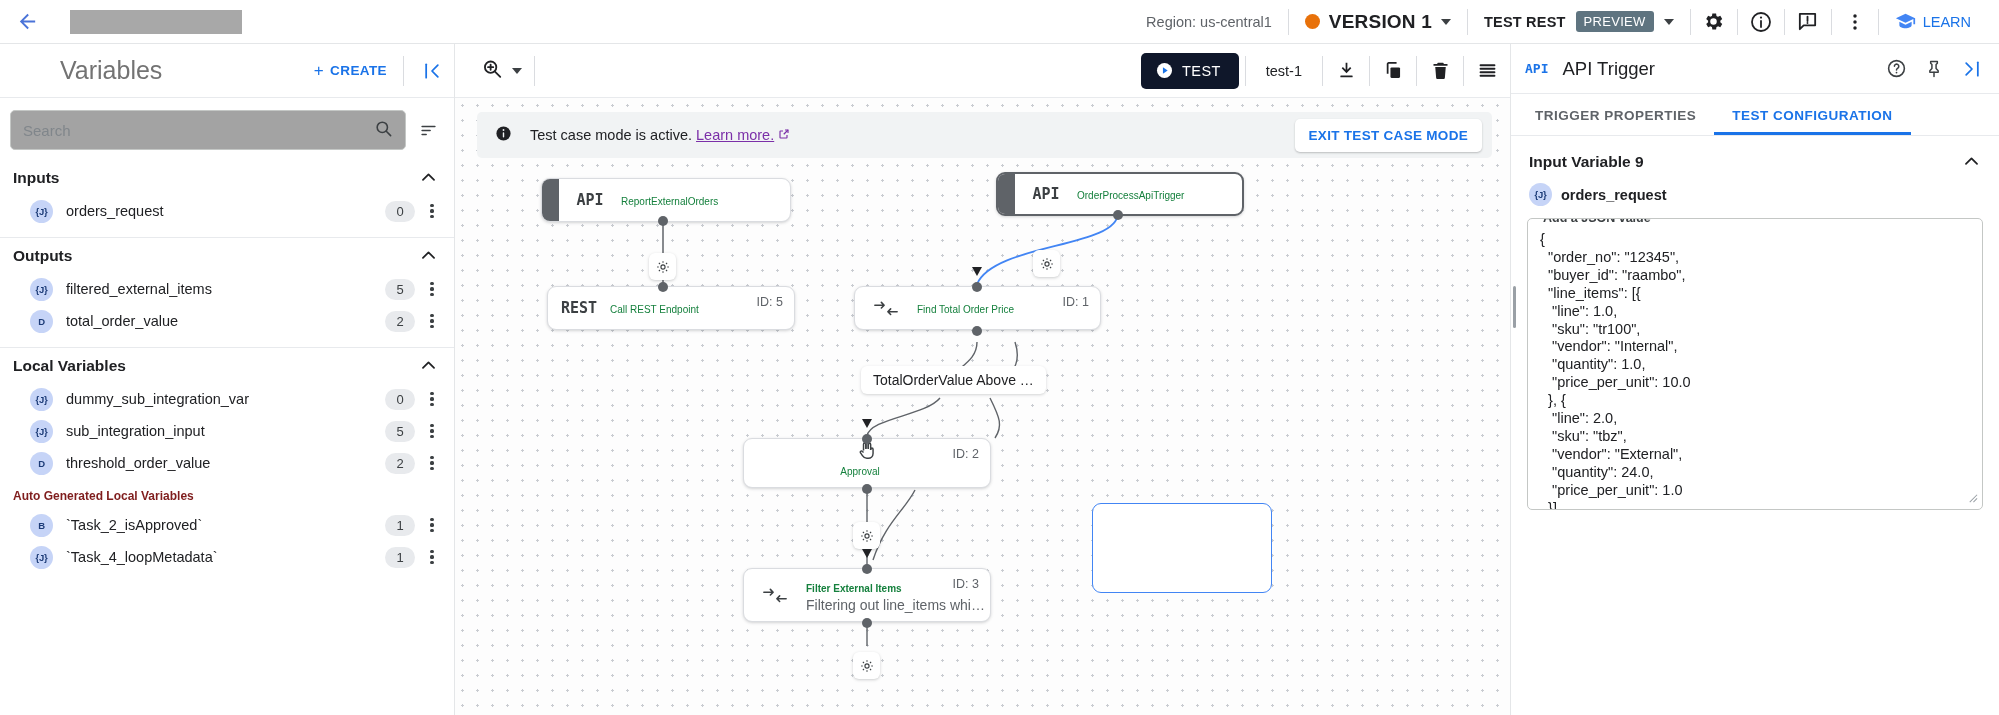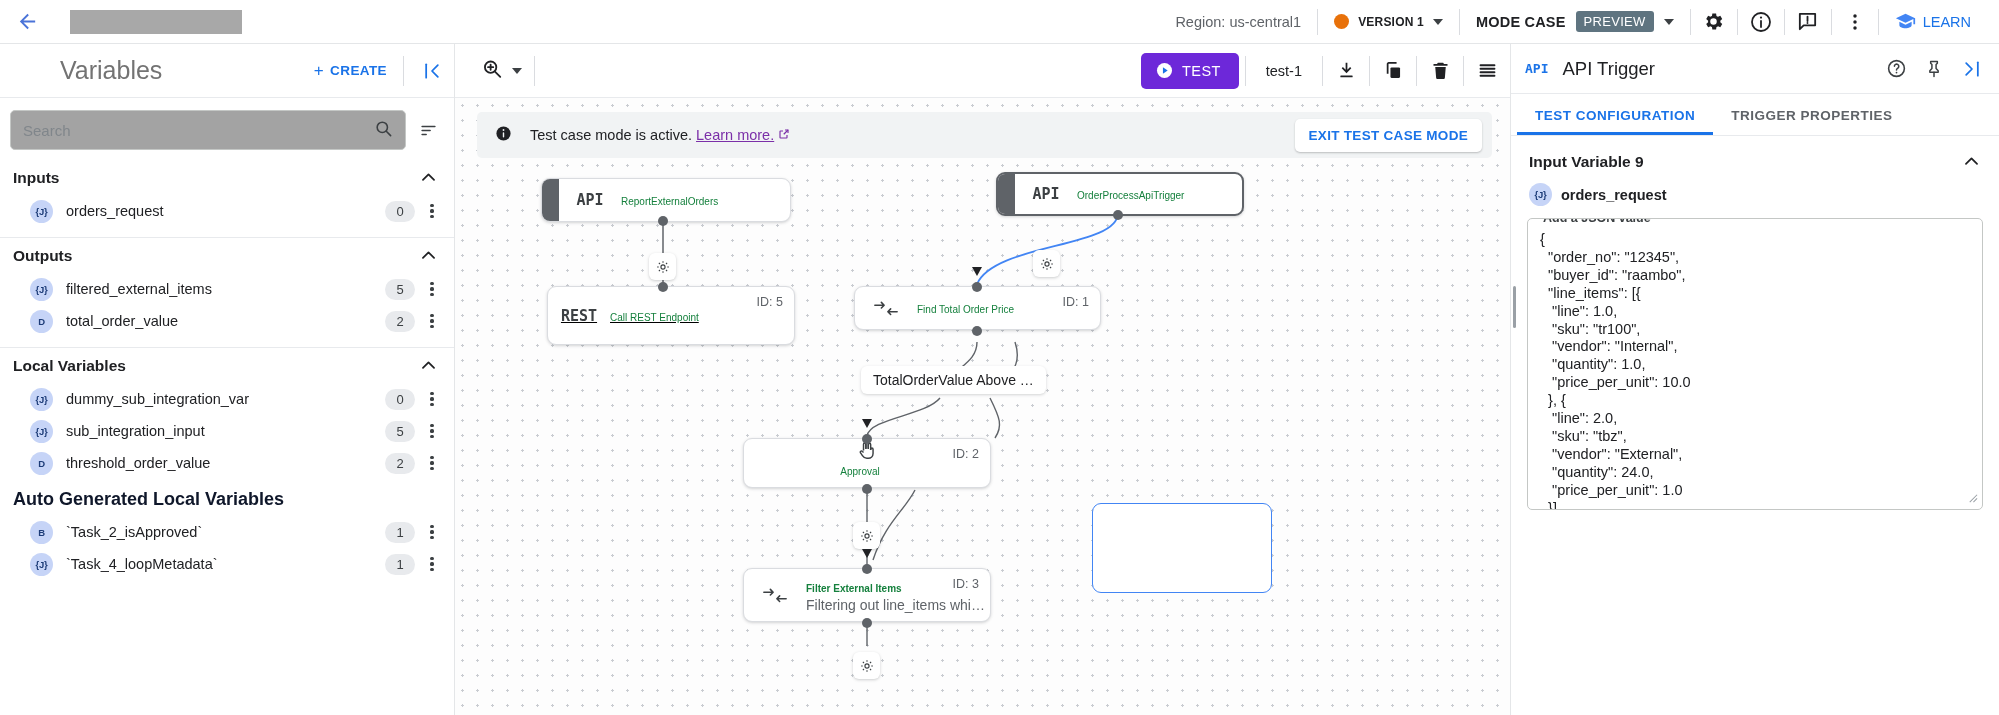--- a/index.html
+++ b/index.html
@@ -25,21 +25,21 @@
   }
   .topbar-spacer { flex: 1 1 auto; }
   .region-text {
     font-size: 14.5px; color: #5f6368; padding: 0 16px; white-space: nowrap;
   }
   .tb-divider { width: 1px; height: 26px; background: #dadce0; flex: 0 0 auto; }
   .version-chip {
     display: flex; align-items: center; gap: 9px; padding: 0 16px; cursor: pointer; white-space: nowrap;
   }
   .version-dot { width: 15px; height: 15px; border-radius: 50%; background: #e8710a; flex: 0 0 auto; }
-  .version-label { font-size: 12px; font-weight: bold; color: #202124; letter-spacing: .2px; }
+  .version-label { font-size: 19px; font-weight: bold; color: #202124; letter-spacing: .2px; }
   .caret {
     width: 0; height: 0; border-left: 5px solid transparent; border-right: 5px solid transparent;
     border-top: 6px solid #3c4043; flex: 0 0 auto;
   }
   .testcase-chip {
     display: flex; align-items: center; gap: 10px; padding: 0 16px; cursor: pointer; white-space: nowrap;
   }
   .testcase-label { font-size: 14.5px; font-weight: bold; color: #202124; letter-spacing: .2px; }
   .preview-badge {
     background: #5f7480; color: #fff; font-size: 13px; font-weight: normal;
@@ -89,21 +89,21 @@
   }
   .search-input::placeholder { color: #80868b; }
   .sort-icon { width: 28px; display: flex; align-items: center; justify-content: center; cursor: pointer; }
 
   .section-head {
     display: flex; align-items: center; padding: 8px 16px 8px 13px; cursor: pointer;
   }
   .section-title { font-size: 15.5px; font-weight: bold; color: #202124; flex: 1 1 auto; }
   .chev-up { color: #202124; display: flex; align-items: center; }
   .section-sub {
-    font-size: 18px; font-weight: bold; color: #0f172a; padding: 10px 16px 6px 13px;
+    font-size: 12px; font-weight: bold; color: #7f1d1d; padding: 10px 16px 6px 13px;
   }
   .var-row {
     display: flex; align-items: center; height: 32px; padding: 0 9px 0 30px; cursor: pointer;
   }
   .type-badge {
     width: 23px; height: 23px; border-radius: 50%; background: #c6d4f7; color: #1d3c78;
     font-size: 9.5px; display: flex; align-items: center; justify-content: center;
     flex: 0 0 auto; font-weight: bold; letter-spacing: -.3px;
   }
   .var-name {
@@ -125,21 +125,21 @@
   
   .center { flex: 1 1 auto; display: flex; flex-direction: column; min-width: 0; background: #fff; }
   .canvas-toolbar {
     height: 54px; min-height: 54px; display: flex; align-items: center;
     border-bottom: 1px solid #e8eaed; padding-left: 14px;
   }
   .zoom-ctl { display: flex; align-items: center; gap: 9px; padding: 0 12px; cursor: pointer; }
   .ct-divider { width: 1px; height: 30px; background: #dadce0; }
   .ct-spacer { flex: 1 1 auto; }
   .test-btn {
-    background: #6d28d9; color: #fff; border-radius: 5px; height: 36px; display: flex;
+    background: #0f172a; color: #fff; border-radius: 5px; height: 36px; display: flex;
     align-items: center; gap: 8px; padding: 0 18px 0 14px; font-size: 14.5px; font-weight: 500;
     letter-spacing: .4px; cursor: pointer; margin-right: 6px;
   }
   .testname { font-size: 14.5px; color: #202124; padding: 0 20px; white-space: nowrap; }
 
   .canvas {
     flex: 1 1 auto; position: relative; overflow: hidden;
     background-color: #fdfdfd;
     background-image: radial-gradient(#c9ccd1 1.05px, transparent 1.05px);
     background-size: 15px 15px;
@@ -250,21 +250,21 @@
     <div class="topbar-spacer"></div>
     <div class="region-text">Region: us-central1</div>
     <div class="tb-divider"></div>
     <div class="version-chip">
       <span class="version-dot"></span>
       <span class="version-label">VERSION 1</span>
       <span class="caret"></span>
     </div>
     <div class="tb-divider"></div>
     <div class="testcase-chip">
-      <span class="testcase-label">MODE CASE</span>
+      <span class="testcase-label">TEST REST</span>
       <span class="preview-badge">PREVIEW</span>
       <span class="caret"></span>
     </div>
     <div class="tb-divider"></div>
     <div class="icon-btn">
       <svg width="23" height="23" viewBox="0 0 24 24" fill="currentColor">
           <path d="M19.1 12.9a7.6 7.6 0 000-1.8l2-1.6-2-3.4-2.4 1a7 7 0 00-1.6-.9l-.4-2.5h-3.9l-.4 2.5c-.6.2-1.1.5-1.6.9l-2.4-1-2 3.4 2 1.6a7.6 7.6 0 000 1.8l-2 1.6 2 3.4 2.4-1c.5.4 1 .7 1.6.9l.4 2.5h3.9l.4-2.5c.6-.2 1.1-.5 1.6-.9l2.4 1 2-3.4zM12 15.4A3.4 3.4 0 1112 8.6a3.4 3.4 0 010 6.8z"></path>
         </svg>
     </div>
     <div class="tb-divider"></div>
@@ -566,21 +566,21 @@
           </span>
         </div>
         <div class="dot-port" style="left:658px; top:112px;"></div>
         <div class="gear-chip" style="left:578px; top:152px;">
           <svg width="16" height="16" viewBox="0 0 24 24" fill="none" stroke="#3c4043" stroke-width="1.7">
               <circle cx="12" cy="12" r="3.1"></circle>
               <path d="M12 3.2v2.4M12 18.4v2.4M3.2 12h2.4M18.4 12h2.4M5.8 5.8l1.7 1.7M16.5 16.5l1.7 1.7M18.2 5.8l-1.7 1.7M7.5 16.5l-1.7 1.7"></path>
             </svg>
         </div>
 
-        <div class="node" style="left:92px; top:188px; width:248px; height:59px;text-decoration:underline;">
+        <div class="node" style="left:92px; top:188px; width:248px; height:44px;">
           <span class="node-icon">REST</span>
           <span class="node-body">
             <span class="node-title">Call REST Endpoint</span>
           </span>
           <span class="node-id">ID: 5</span>
         </div>
         <div class="dot-port" style="left:203px; top:184px;"></div>
 
         <div class="node" style="left:399px; top:188px; width:247px; height:44px;justify-content:center;">
           <span class="node-icon">
@@ -667,22 +667,22 @@
         </span>
         <span class="rp-icon">
           <svg width="20" height="20" viewBox="0 0 24 24" fill="none" stroke="#1a73e8" stroke-width="2.1" stroke-linecap="round" stroke-linejoin="round">
               <path d="M5 5l7 7-7 7"></path>
               <path d="M19 4v16"></path>
             </svg>
         </span>
       </div>
 
       <div class="tabs">
+        <div class="tab">TRIGGER PROPERTIES</div>
         <div class="tab active">TEST CONFIGURATION</div>
-        <div class="tab">TRIGGER PROPERTIES</div>
       </div>
 
       <div class="rp-content">
         <div class="rp-scrollbar"></div>
         <div class="iv-head">
           <span class="iv-title">Input Variable 9</span>
           <span class="chev-up">
             <svg width="19" height="19" viewBox="0 0 24 24" fill="none" stroke="currentColor" stroke-width="2.2" stroke-linecap="round" stroke-linejoin="round">
                 <path d="M5 15l7-7 7 7"></path>
               </svg>

